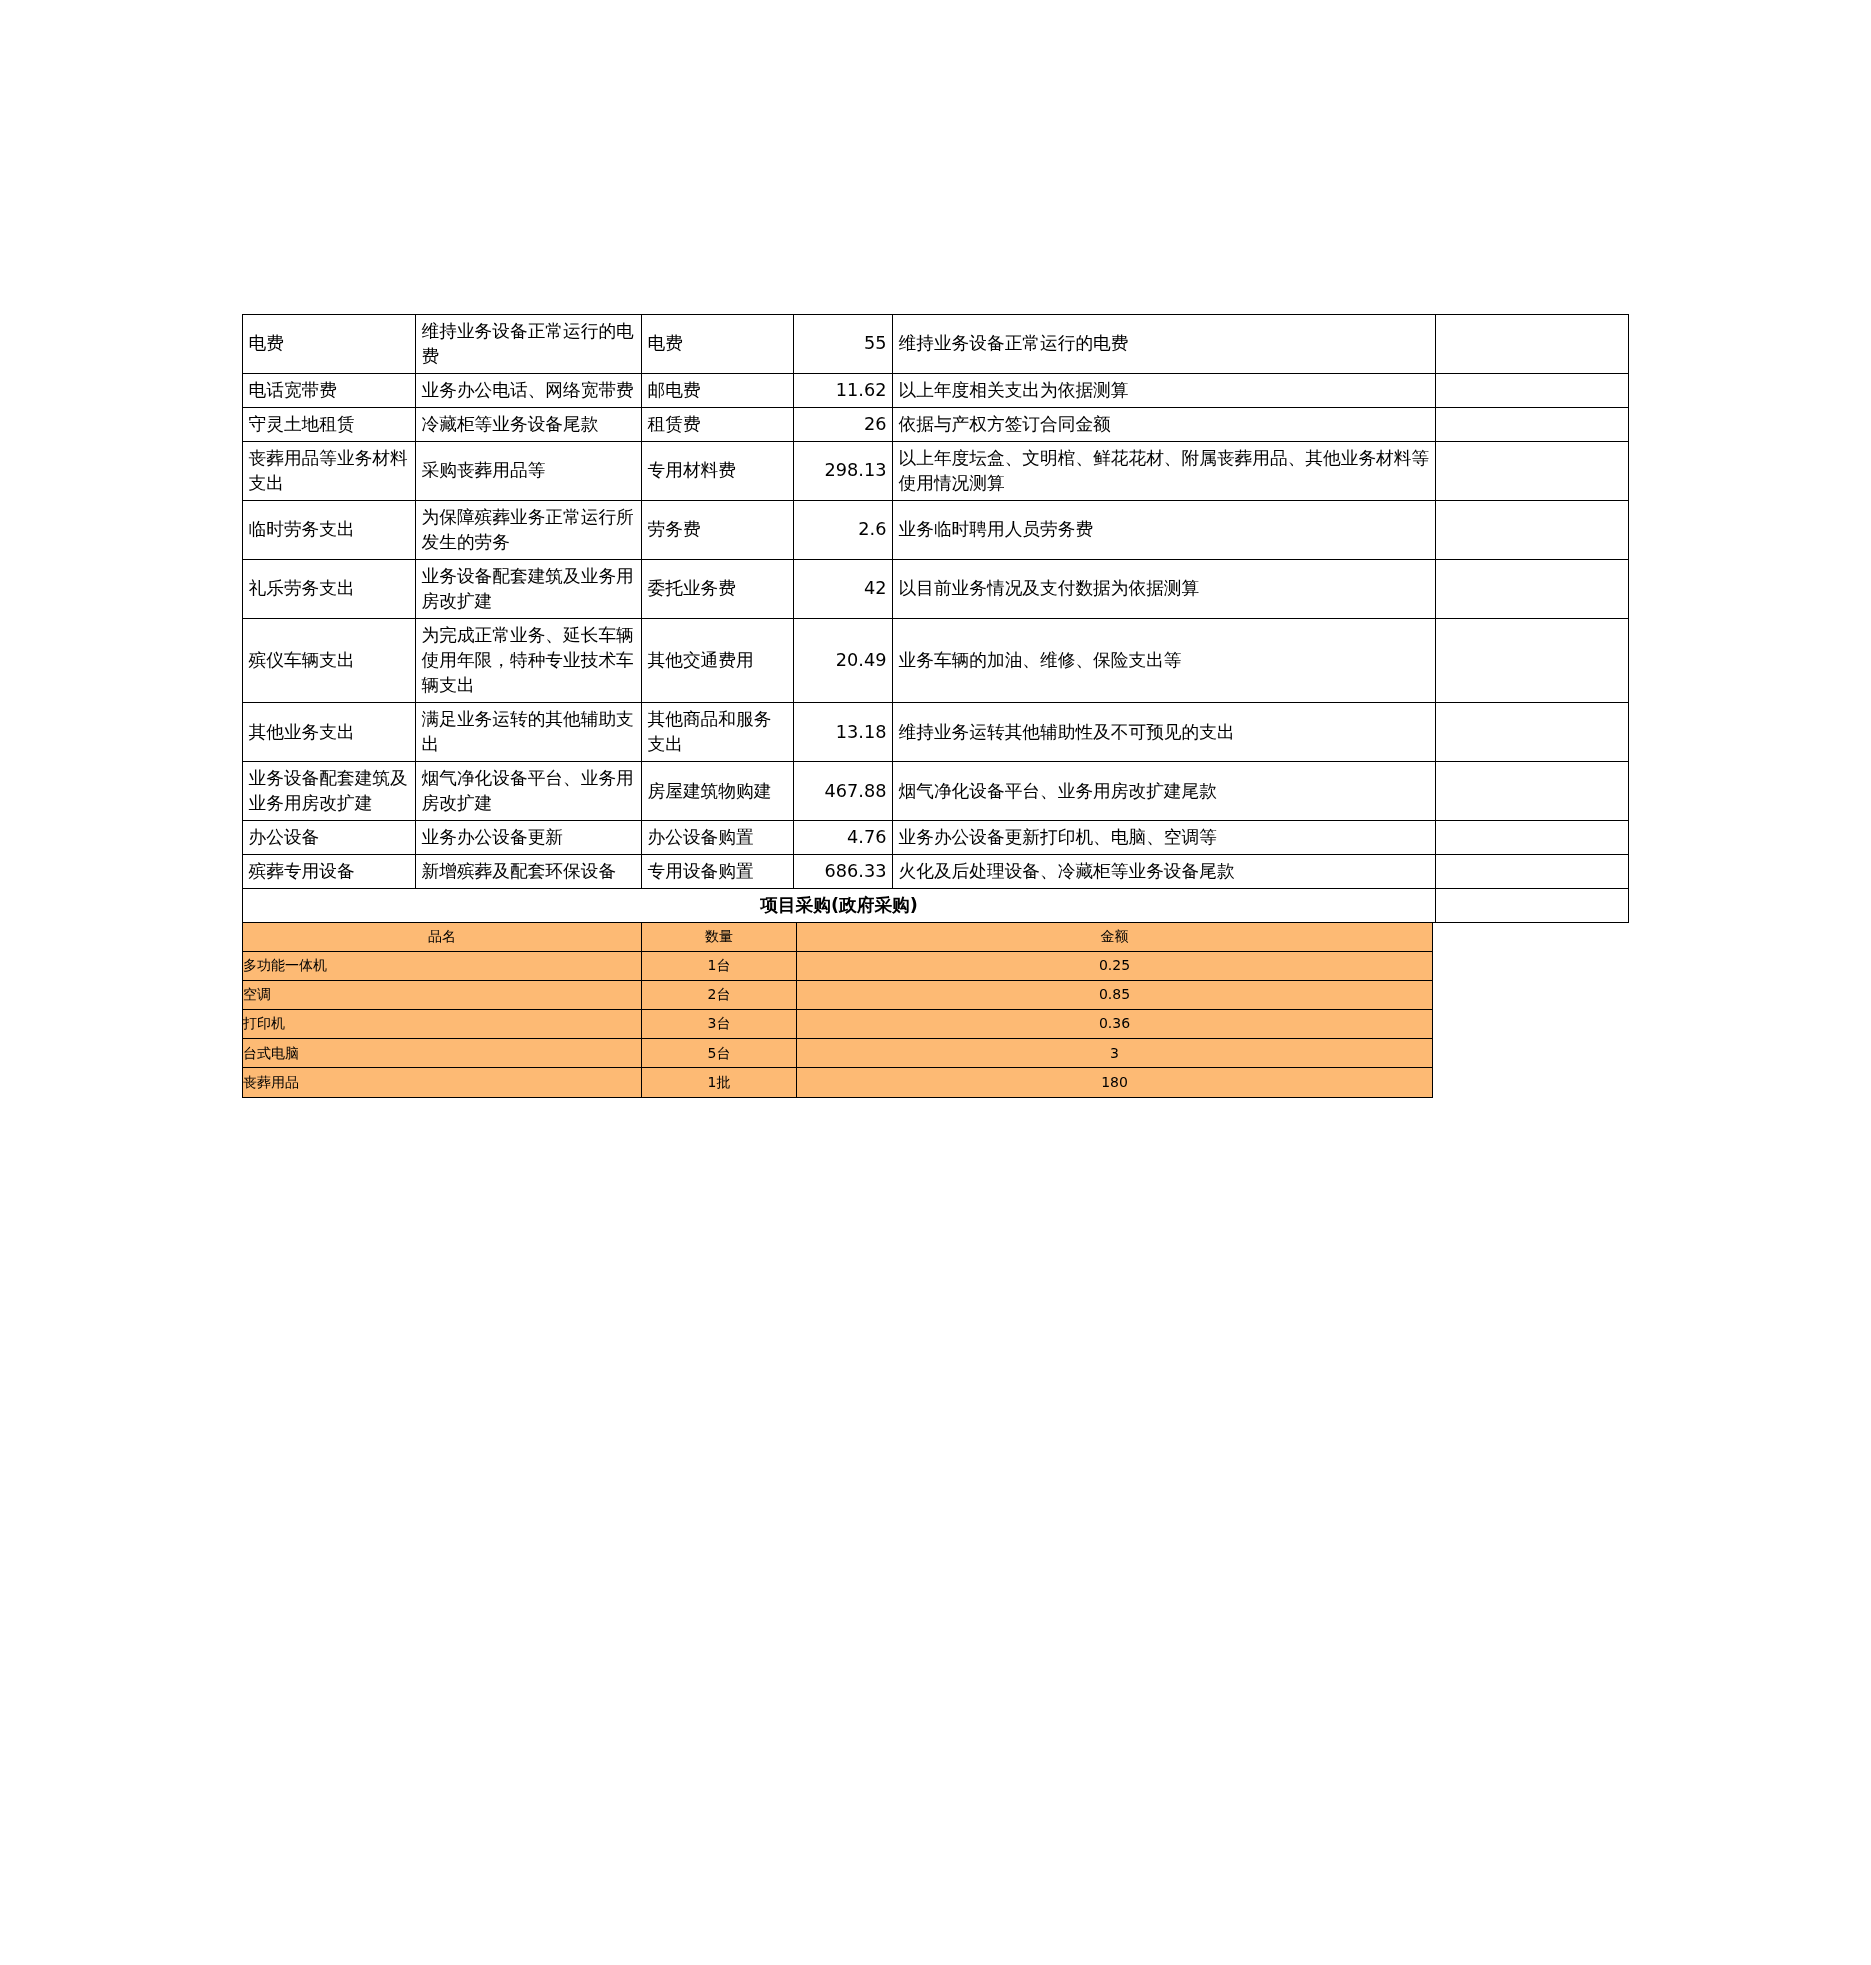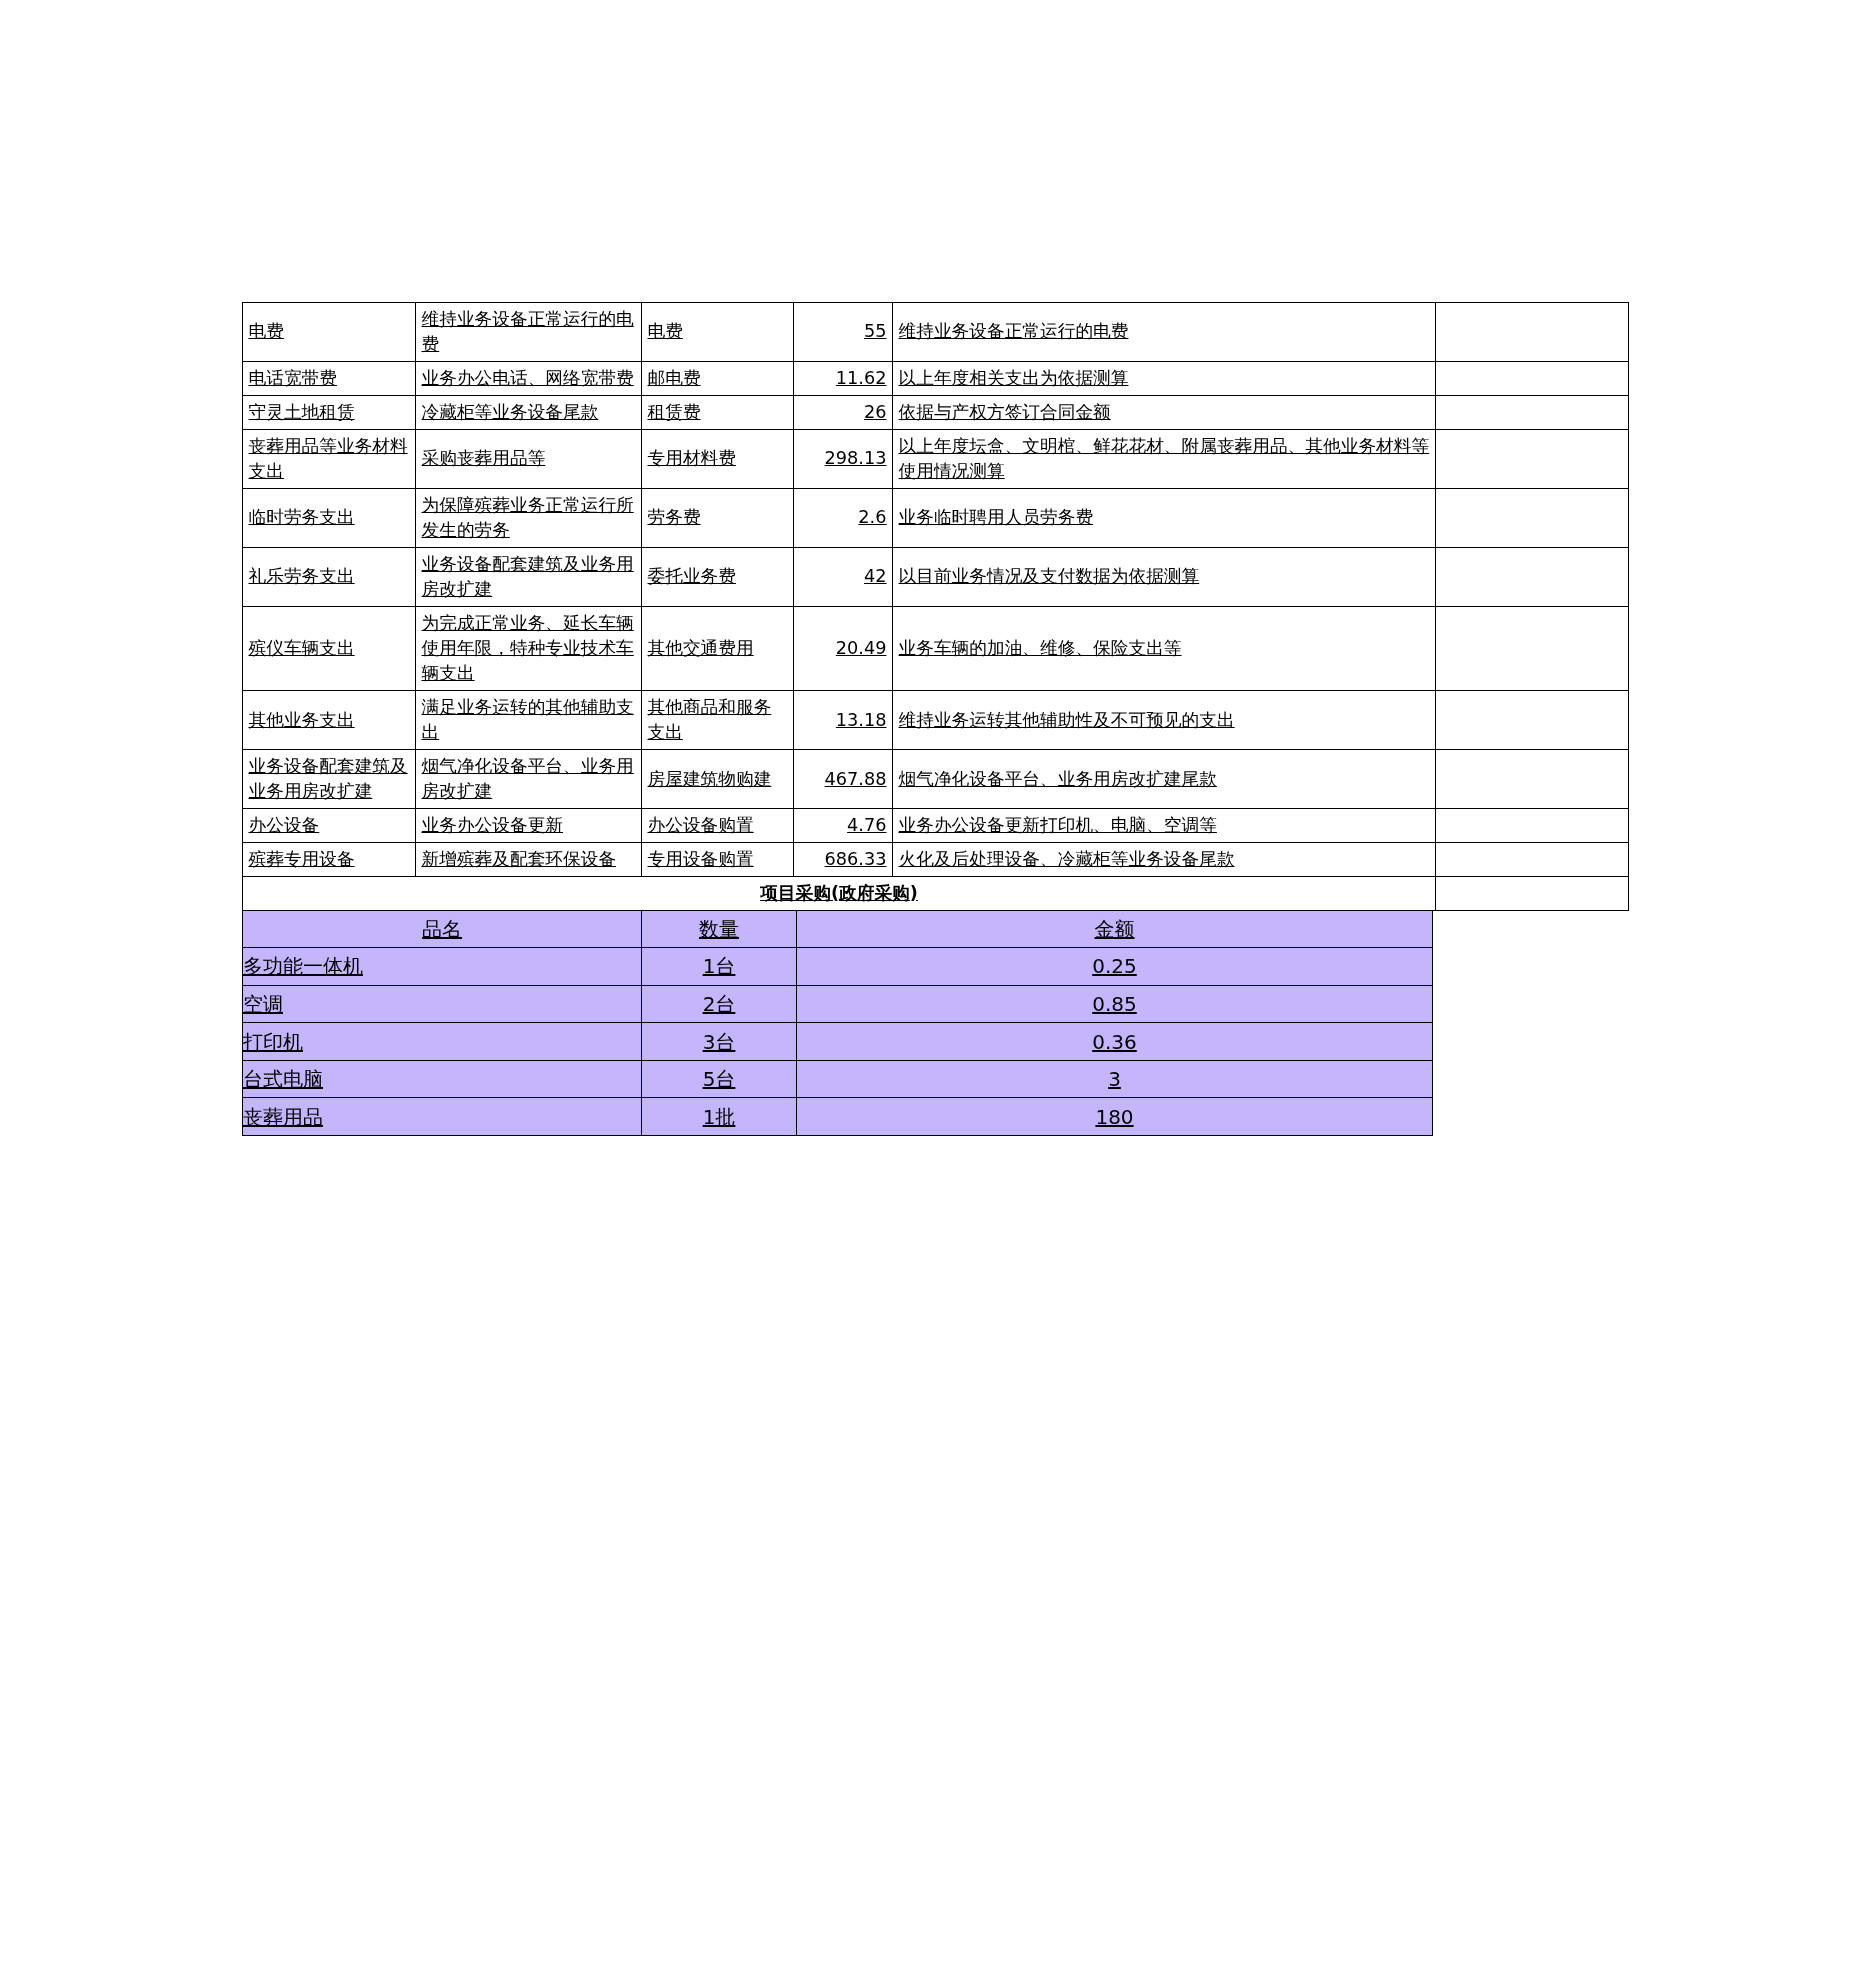--- a/index.html
+++ b/index.html
@@ -11,23 +11,22 @@
   }
   .page {
     position:absolute;
     left:0; top:0;
     width:1872px; height:2647px;
     background:#fff;
   }
   .sheet {
     position:absolute;
     left:242px;
-    top:302px;
+    top:314px;
     width:1386px;
-    text-decoration:underline;
   }
   table.grid {
     border-collapse:collapse;
     table-layout:fixed;
     width:1386px;
   }
   table.grid td {
     border:1.2px solid #000;
     vertical-align:middle;
     padding:3.9px 5.5px;
@@ -75,23 +74,23 @@
     width:1190px;
   }
   table.proc-tbl {
     border-collapse:collapse;
     table-layout:fixed;
     width:1190px;
   }
   table.proc-tbl td {
     border:1.2px solid #000;
     vertical-align:middle;
-    font-size:20px;
+    font-size:14px;
     line-height:1.4;
-    background:#c4b5fd;
+    background:#fdba74;
   }
 </style>
 </head>
 <body>
 
 <div class="page">
 
   <div class="sheet">
 
     <table class="grid">

